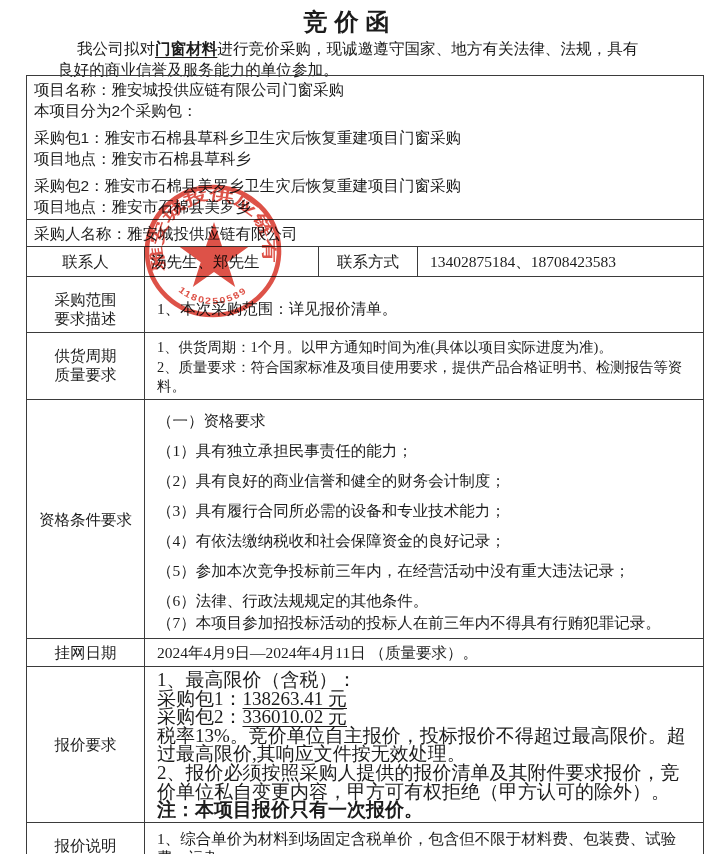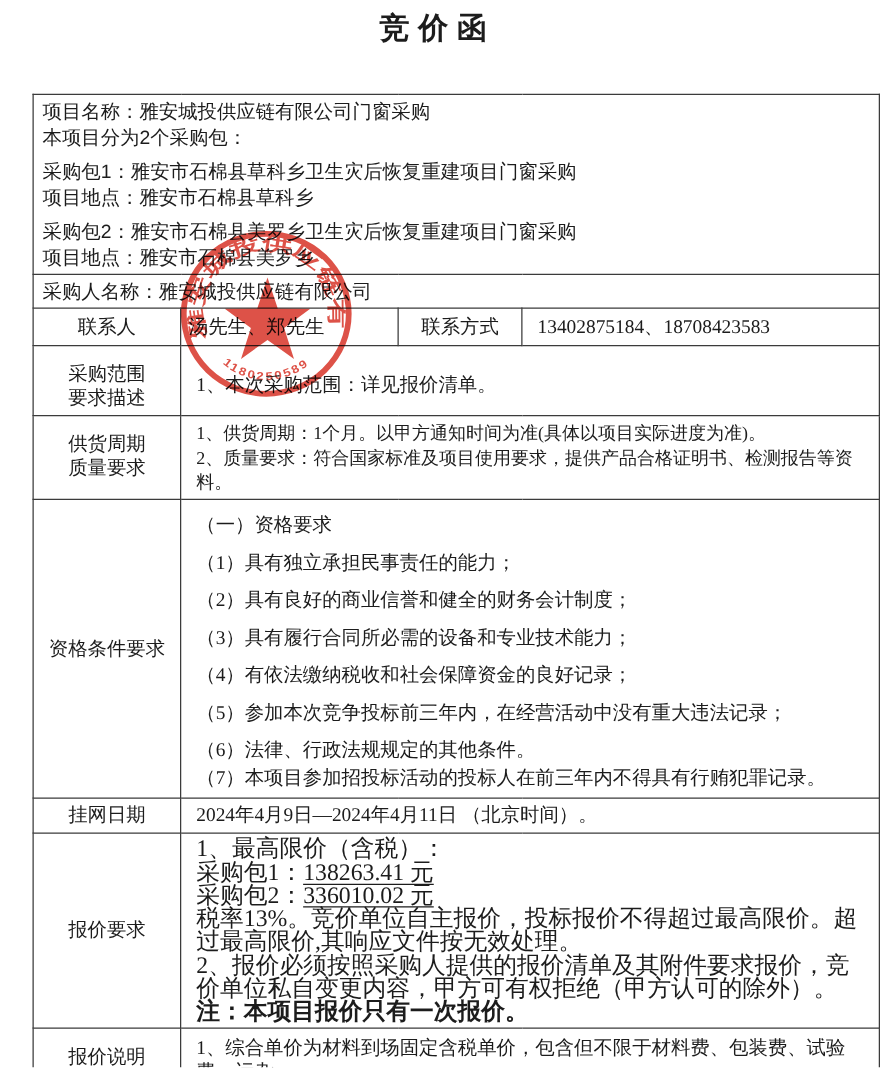--- a/index.html
+++ b/index.html
@@ -47,20 +47,21 @@
     mix-blend-mode:multiply;opacity:0.88;pointer-events:none;
   }
 </style>
 </head>
 <body>
 
 <div class="page">
 
   <div class="title">竞价函</div>
 
+  <div class="intro"><span>我公司拟对</span><u class="strong">门窗材料</u><span>进行竞价采购，现诚邀遵守国家、地方有关法律、法规，具有良好的商业信誉及服务能力的单位参加。</span></div>
 
   <table class="doc">
     <colgroup>
       <col style="width:118px">
         <col style="width:174px">
         <col style="width:99px">
         <col style="width:286px">
     </colgroup>
 
     <tbody>
@@ -133,21 +134,21 @@
           <p class="g">（5）参加本次竞争投标前三年内，在经营活动中没有重大违法记录；</p>
           <p class="g">（6）法律、行政法规规定的其他条件。</p>
           <p class="gs">（7）本项目参加招投标活动的投标人在前三年内不得具有行贿犯罪记录。</p>
         </div>
       </td>
     </tr>
 
     <tr style="height:28px">
       <td class="lbl">挂网日期</td>
       <td colspan="3">
-        <div style="padding:0 6px 0 12px;">2024年4月9日—2024年4月11日 （北京时间）。</div>
+        <div style="padding:0 6px 0 12px;">2024年4月9日—2024年4月11日 （质量要求）。</div>
       </td>
     </tr>
 
     <tr style="height:150px">
       <td class="lbl">报价要求</td>
       <td colspan="3" class="c-top">
         <div class="content quote" style="padding-top:4px;font-size:19px;">
           <p>1、最高限价（含税）：</p>
           <p><span>采购包1：</span><u>138263.41 元</u></p>
           <p><span>采购包2：</span><u>336010.02 元</u></p>

